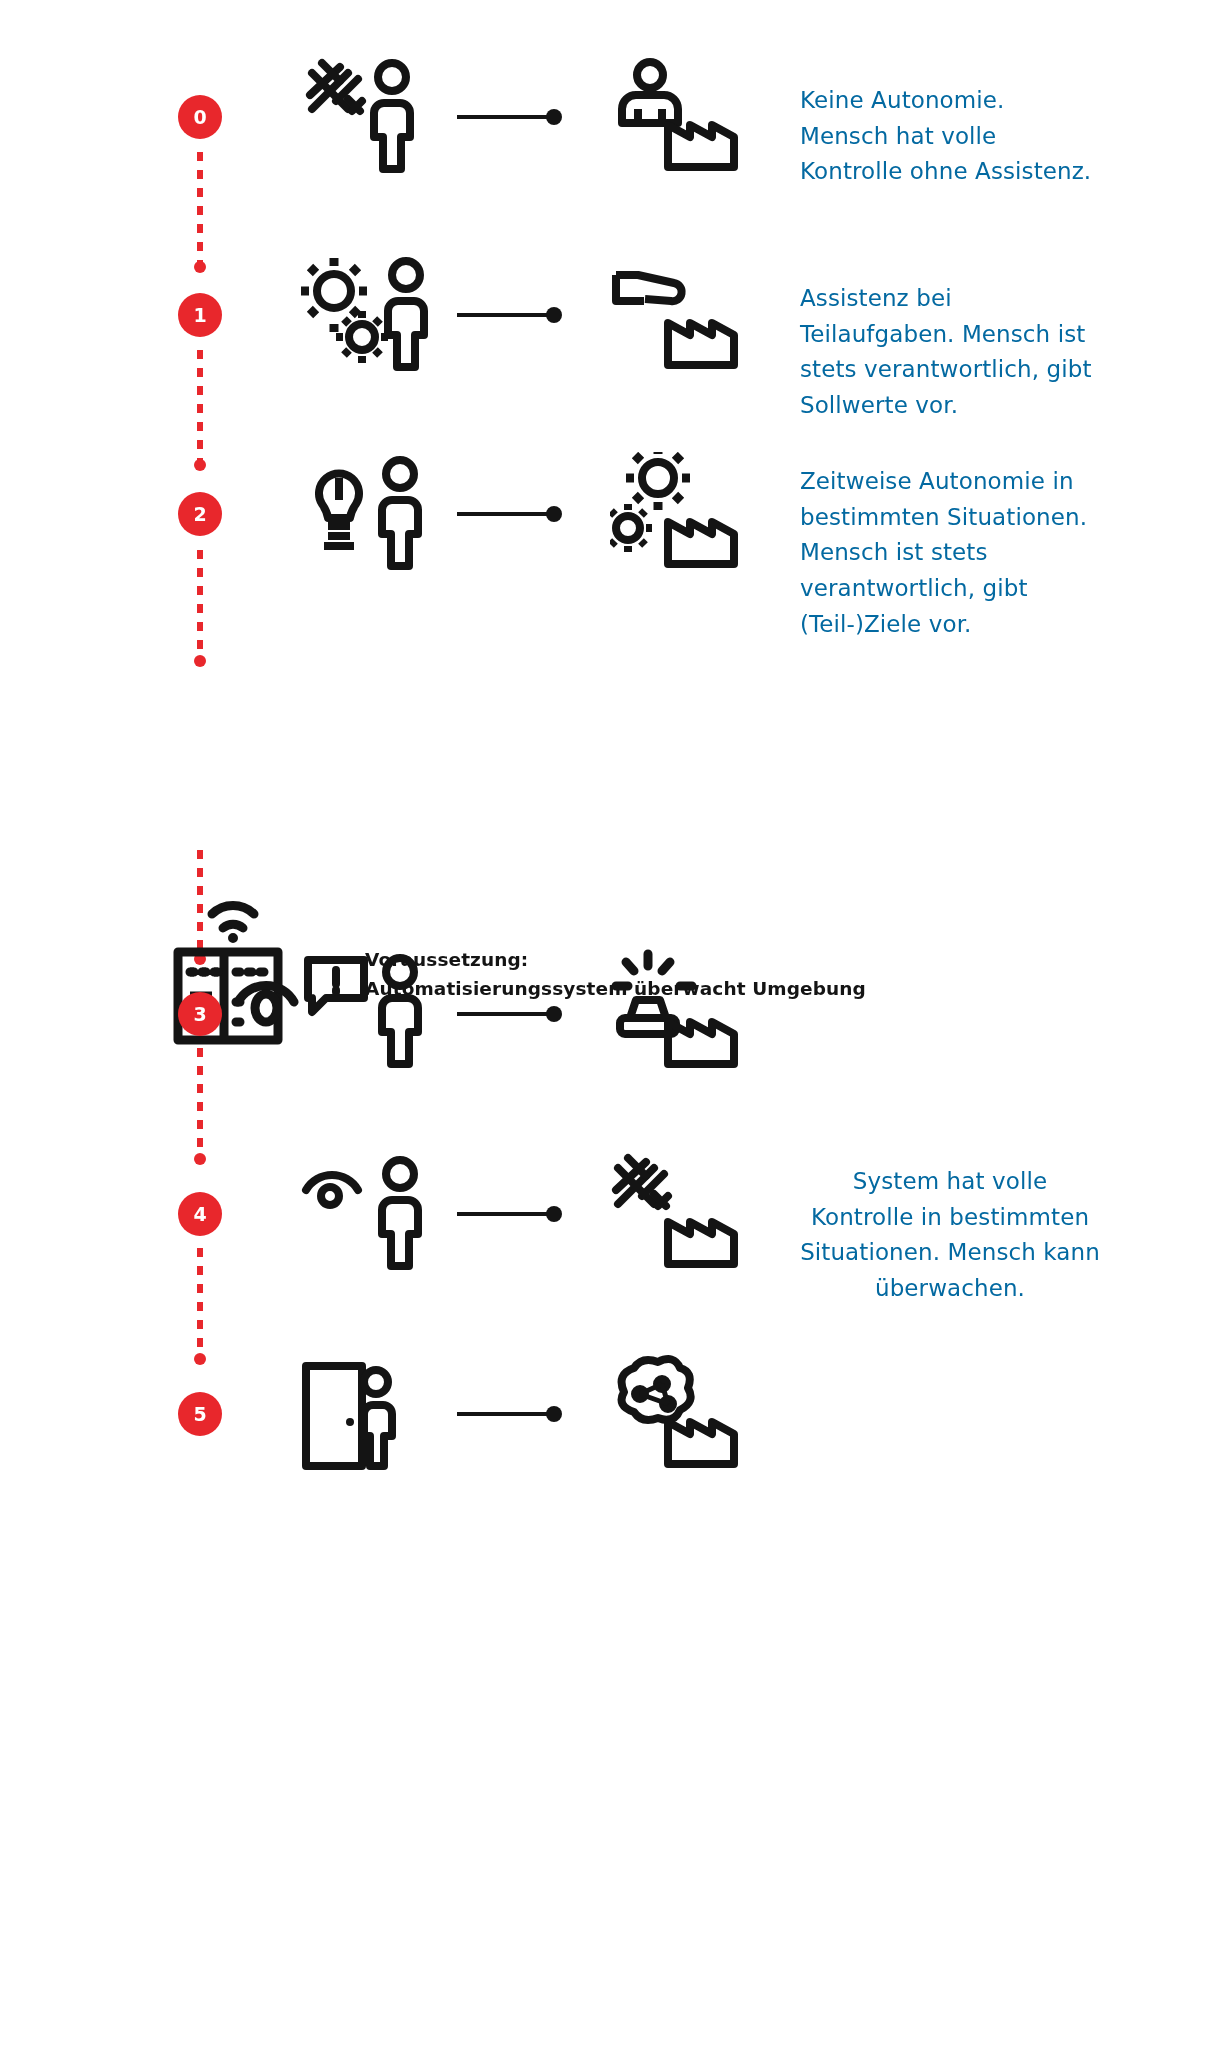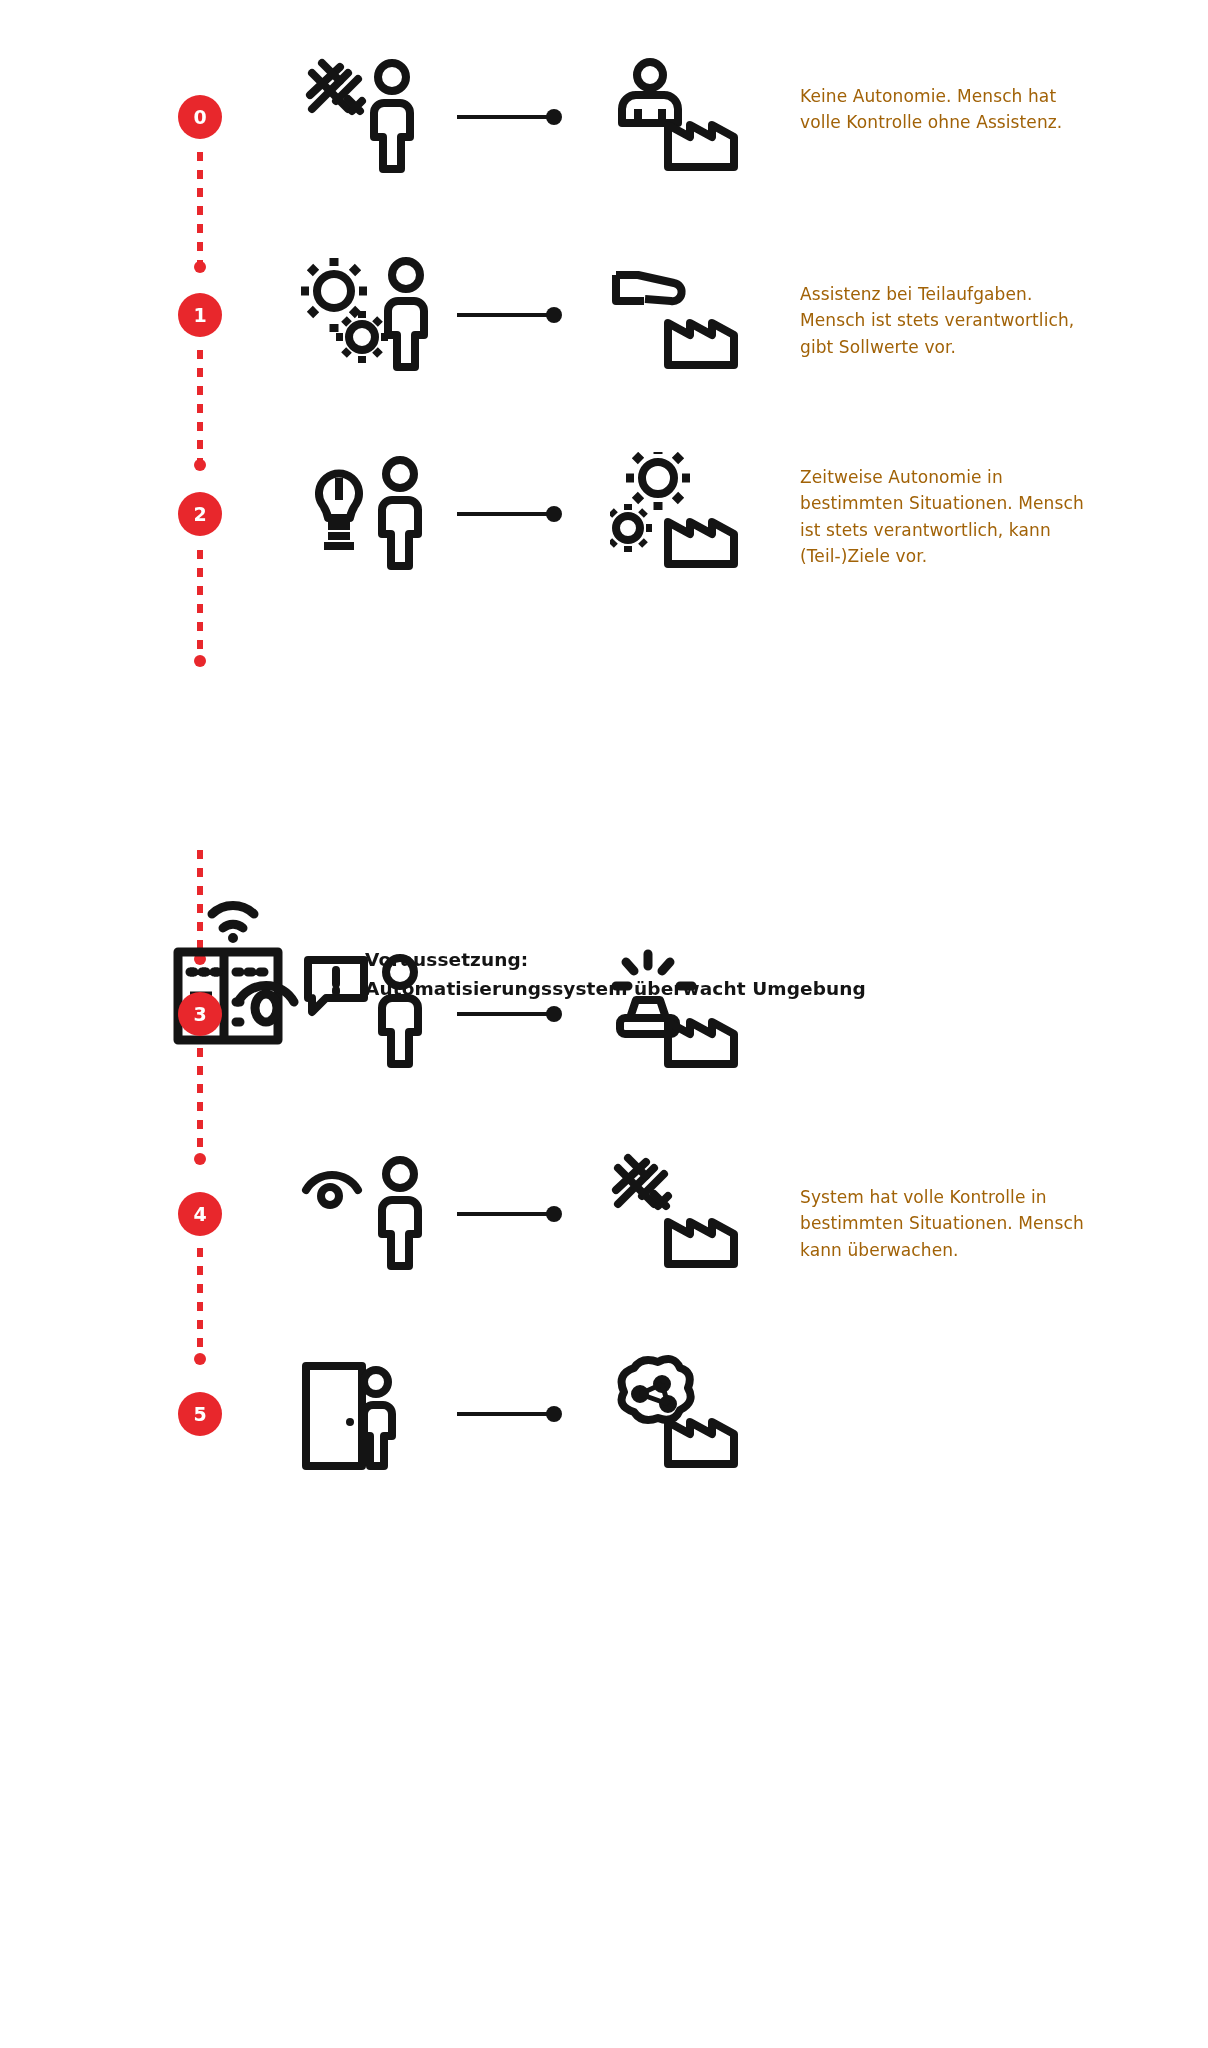--- a/index.html
+++ b/index.html
@@ -70,23 +70,23 @@
     left: 610px;
   }
   .connector {
     position: absolute;
     left: 455px;
   }
   .desc {
     position: absolute;
     left: 800px;
     width: 300px;
-    font-size: 17px;
+    font-size: 23px;
     line-height: 1.55;
-    color: #a16207;
+    color: #0369a1;
     letter-spacing: 0.1px;
   }
 
   
   .prereq {
     position: absolute;
     left: 0;
     width: 1208px;
   }
   .prereq-icon {
@@ -239,21 +239,21 @@
         <g fill="none" stroke="#141414" stroke-width="8" stroke-linejoin="round">
           <circle cx="48" cy="26" r="16"></circle>
           <path d="M48,2 v-8 M48,50 v8 M24,26 h-8 M72,26 h8 M31,9 l-6,-6 M65,43 l6,6 M65,9 l6,-6 M31,43 l-6,6" stroke-width="9"></path>
           <circle cx="18" cy="76" r="12"></circle>
           <path d="M18,58 v-6 M18,94 v6 M0,76 h-6 M36,76 h6 M5,63 l-4,-4 M31,89 l4,4 M31,63 l4,-4 M5,89 l-4,4" stroke-width="8"></path>
           <path d="M58,112 v-42 l22,12 v-12 l22,12 v-12 l22,12 v30 z"></path>
         </g>
       </svg>
     </div>
 
-    <div class="desc" style="top:12px;">Zeitweise Autonomie in bestimmten Situationen. Mensch ist stets verantwort­lich, kann (Teil-)Ziele vor.</div>
+    <div class="desc" style="top:12px;">Zeitweise Autonomie in bestimmten Situationen. Mensch ist stets verantwort­lich, gibt (Teil-)Ziele vor.</div>
   </div>
 
   <div class="prereq" style="top:880px;height:180px;">
     <div class="prereq-icon" style="top:0px;">
       <svg width="170" height="170" viewBox="0 0 170 170">
         <g fill="none" stroke="#141414" stroke-width="9" stroke-linecap="round" stroke-linejoin="round">
 
           <path d="M44,34 a30,30 0 0 1 42,0"></path>
           <path d="M55,48 a15,15 0 0 1 20,0"></path>
           <circle cx="65" cy="58" r="3" fill="#141414" stroke-width="4"></circle>
@@ -358,21 +358,21 @@
           <path d="M32,44 L54,22"></path>
           <path d="M18,6 L36,24"></path>
           <path d="M44,42 L56,54 M48,54 L58,44"></path>
         </g>
         <g fill="none" stroke="#141414" stroke-width="8" stroke-linejoin="round">
           <path d="M58,112 v-42 l22,12 v-12 l22,12 v-12 l22,12 v30 z"></path>
         </g>
       </svg>
     </div>
 
-    <div class="desc" style="top:32px;">System hat volle Kontrolle in bestimmten Situationen. Mensch kann überwachen.</div>
+    <div class="desc" style="top:12px;text-align:center;">System hat volle Kontrolle in bestimmten Situationen. Mensch kann überwachen.</div>
   </div>
 
   <div class="row" style="top:1352px;height:130px;">
     <div class="node big" style="left:178px;top:40px;">5</div>
 
     <div class="icon-left" style="top:0px;">
       <svg width="140" height="120" viewBox="0 0 140 120">
         <g fill="none" stroke="#141414" stroke-width="8" stroke-linejoin="round">
 
           <rect x="6" y="14" width="56" height="100"></rect>

